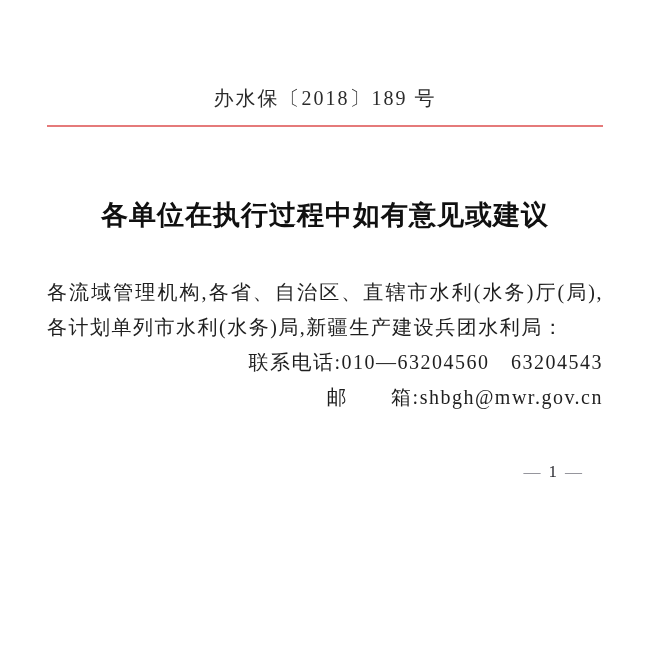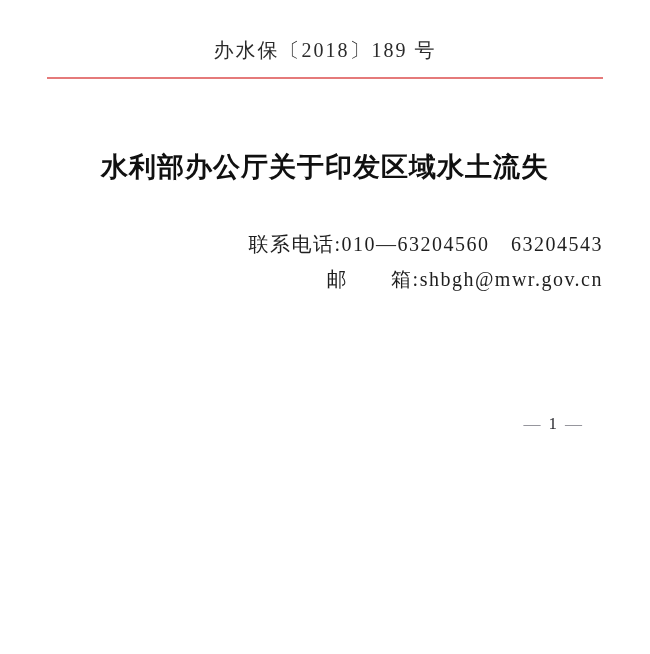--- a/index.html
+++ b/index.html
@@ -7,20 +7,21 @@
   body {
     font-family: "Liberation Serif", "DejaVu Serif", serif;
   }
   .doc-page {
     position: relative;
     width: 650px;
     height: 482px;
     background: #ffffff;
     padding: 38px 47px 0 47px;
     overflow: hidden;
+    margin-top: 48px;
   }
   .doc-number {
     text-align: center;
     font-size: 20px;
     letter-spacing: 2px;
     line-height: 24px;
     color: #2b2b2b;
   }
   .red-rule {
     height: 2px;
@@ -69,24 +70,25 @@
 </head>
 <body>
 
 <div class="doc-page">
 
   <div class="doc-number">办水保〔2018〕189 号</div>
 
   <div class="red-rule" style="background: rgb(229, 122, 122);"></div>
 
   <h1 class="doc-title">
-    <span class="title-line">水利部办公厅关于印发区域水土流失</span>
+    <span class="title-line">各单位在执行过程中如有意见或建议</span>
   </h1>
 
   <div class="doc-body">
+    <p class="para">各流域管理机构,各省、自治区、直辖市水利(水务)厅(局),各计划单列市水利(水务)局,新疆生产建设兵团水利局：</p>
     <p class="para contact-line"><span>联系电话:</span><span>010—63204560　63204543</span></p>
     <p class="para contact-line"><span>邮　　箱:</span><span>shbgh@mwr.gov.cn</span></p>
   </div>
 
   <div class="page-number">
     <span class="dash">—</span><span class="num">1</span><span class="dash">—</span>
   </div>
 
 </div>
 

